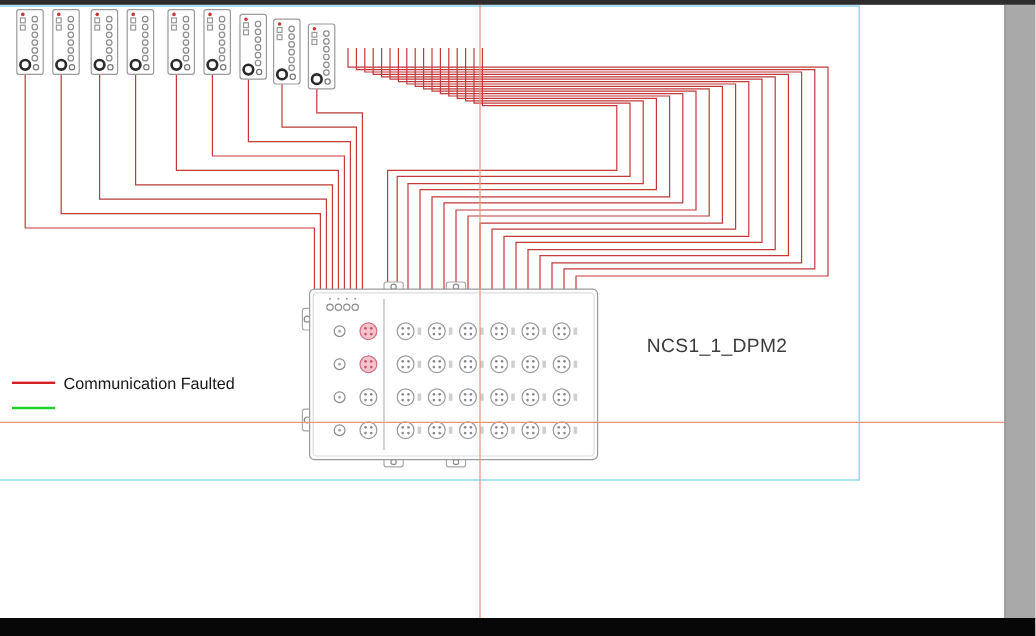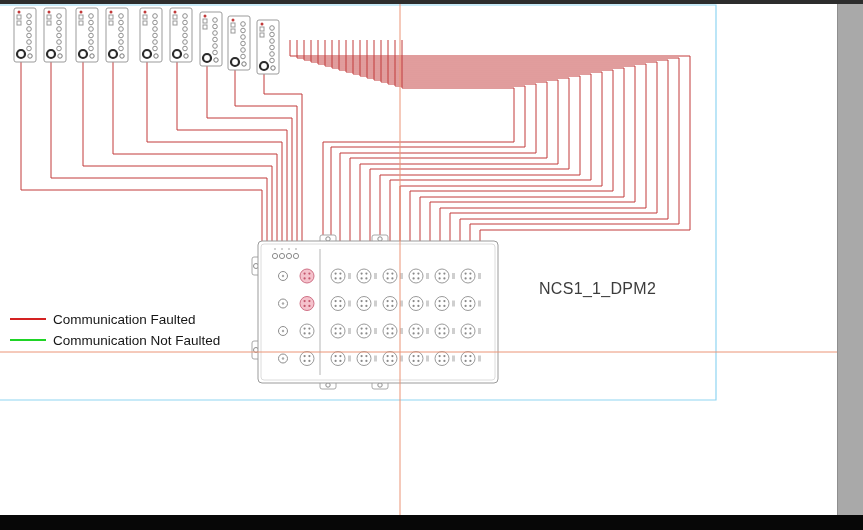--- a/index.html
+++ b/index.html
@@ -380,21 +380,20 @@
       <line x1="0" y1="352" x2="838" y2="352" stroke="#eb9476" stroke-width="1"></line>
     </svg>
 
   <div class="legend">
       <div class="legend-row">
         <span class="legend-swatch" style="background: rgb(212, 34, 34);"></span>
         <span class="legend-label">Communication Faulted</span>
       </div>
       <div class="legend-row">
         <span class="legend-swatch" style="background: rgb(31, 212, 38);"></span>
-        <span class="legend-label">Communication Not Faulted</span>
       </div>
     </div>
 
   <div class="device-label">NCS1_1_DPM2</div>
 
   <div class="right-panel" style="background: rgb(169, 169, 169);"></div>
   <div class="bottom-bar" style="background: rgb(7, 7, 7);"></div>
 </div>
 
 </body></html>

